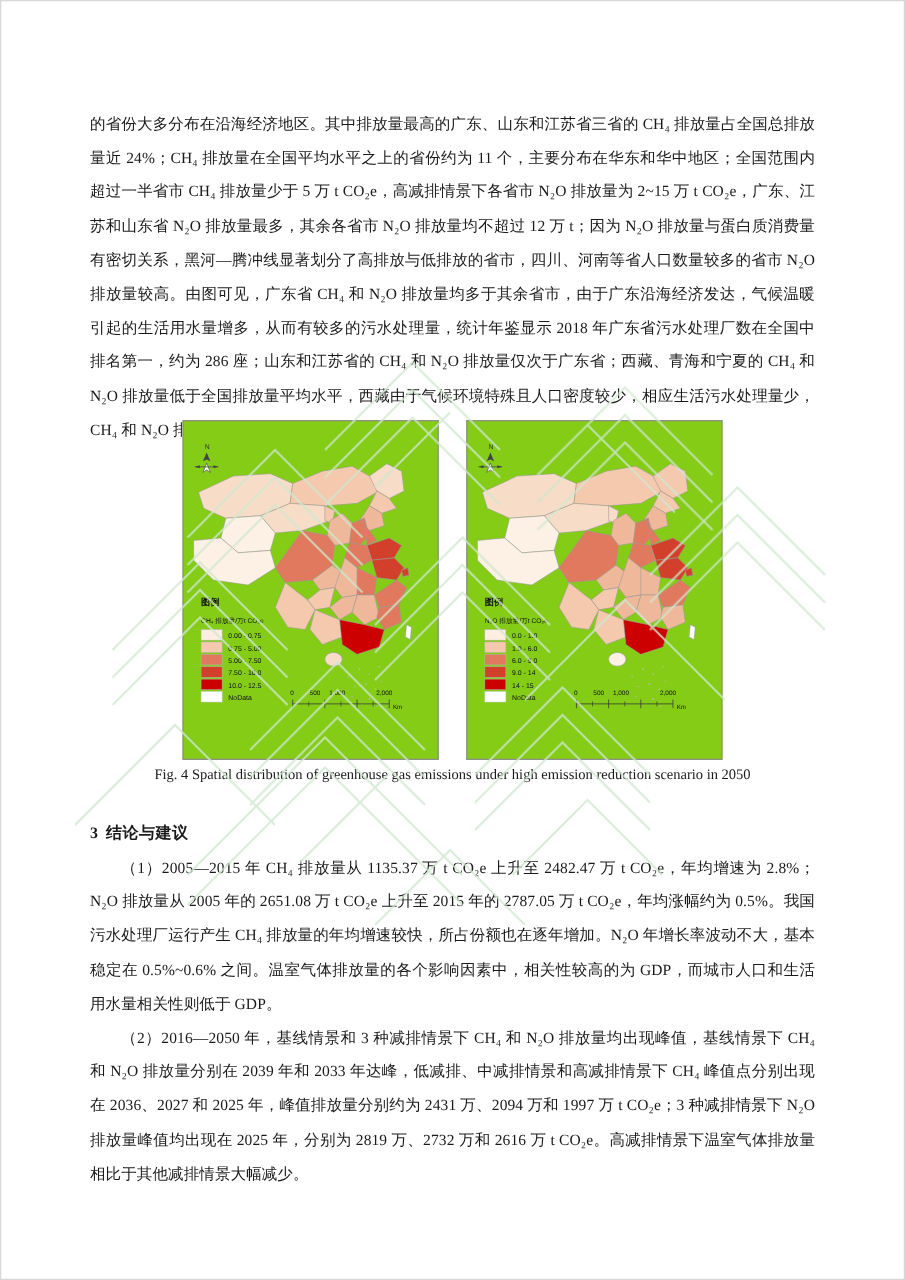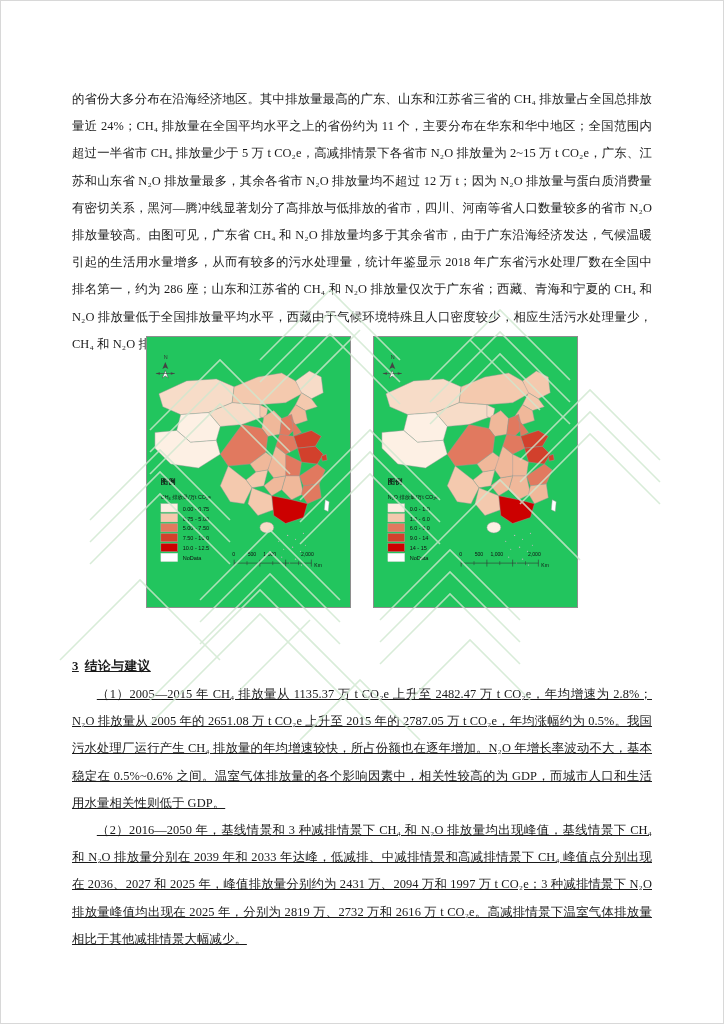--- a/index.html
+++ b/index.html
@@ -68,21 +68,21 @@
   }
   .maps-row {
     display: flex;
     justify-content: center;
     gap: 22px;
   }
   .map-panel {
     width: 205px;
     height: 272px;
     border: 1px solid #8e8e8e;
-    background: #22c55e;
+    background: #84cc16;
     position: relative;
     box-sizing: border-box;
   }
   .map-svg { display: block; width: 100%; height: 100%; }
 
   .caption-cn {
     text-align: center;
     font-size: 12.2px;
     margin-top: 14px;
     letter-spacing: .2px;
@@ -94,21 +94,20 @@
     margin-top: 5px;
     font-family: "Liberation Serif", serif;
   }
 
   
   #section-block {
     position: absolute;
     left: 72px;
     top: 658px;
     width: 580px;
-    text-decoration: underline;
   }
   h2.section-head {
     font-size: 12.8px;
     font-weight: bold;
     margin: 0 0 6px 0;
     letter-spacing: .4px;
   }
   h2.section-head .sec-num { margin-right: 6px; }
 
   
@@ -350,20 +349,21 @@
             <text x="86" y="221" font-size="5.2" fill="#111">0</text>
             <text x="106" y="221" font-size="5.2" fill="#111" text-anchor="middle">500</text>
             <text x="124" y="221" font-size="5.2" fill="#111" text-anchor="middle">1,000</text>
             <text x="162" y="221" font-size="5.2" fill="#111" text-anchor="middle">2,000</text>
             <text x="169" y="232" font-size="5" fill="#111">Km</text>
           </g>
         </svg>
       </div>
     </div>
 
+    <div class="caption-en">Fig. 4 Spatial distribution of greenhouse gas emissions under high emission reduction scenario in 2050</div>
   </div>
 
   <div id="section-block">
     <h2 class="section-head">
       <span class="sec-num">3</span><span>结论与建议</span>
     </h2>
     <p class="body indent">（1）2005—2015 年 CH₄ 排放量从 1135.37 万 t CO₂e 上升至 2482.47 万 t CO₂e，年均增速为 2.8%；N₂O 排放量从 2005 年的 2651.08 万 t CO₂e 上升至 2015 年的 2787.05 万 t CO₂e，年均涨幅约为 0.5%。我国污水处理厂运行产生 CH₄ 排放量的年均增速较快，所占份额也在逐年增加。N₂O 年增长率波动不大，基本稳定在 0.5%~0.6% 之间。温室气体排放量的各个影响因素中，相关性较高的为 GDP，而城市人口和生活用水量相关性则低于 GDP。</p>
     <p class="body indent">（2）2016—2050 年，基线情景和 3 种减排情景下 CH₄ 和 N₂O 排放量均出现峰值，基线情景下 CH₄ 和 N₂O 排放量分别在 2039 年和 2033 年达峰，低减排、中减排情景和高减排情景下 CH₄ 峰值点分别出现在 2036、2027 和 2025 年，峰值排放量分别约为 2431 万、2094 万和 1997 万 t CO₂e；3 种减排情景下 N₂O 排放量峰值均出现在 2025 年，分别为 2819 万、2732 万和 2616 万 t CO₂e。高减排情景下温室气体排放量相比于其他减排情景大幅减少。</p>
   </div>
 

